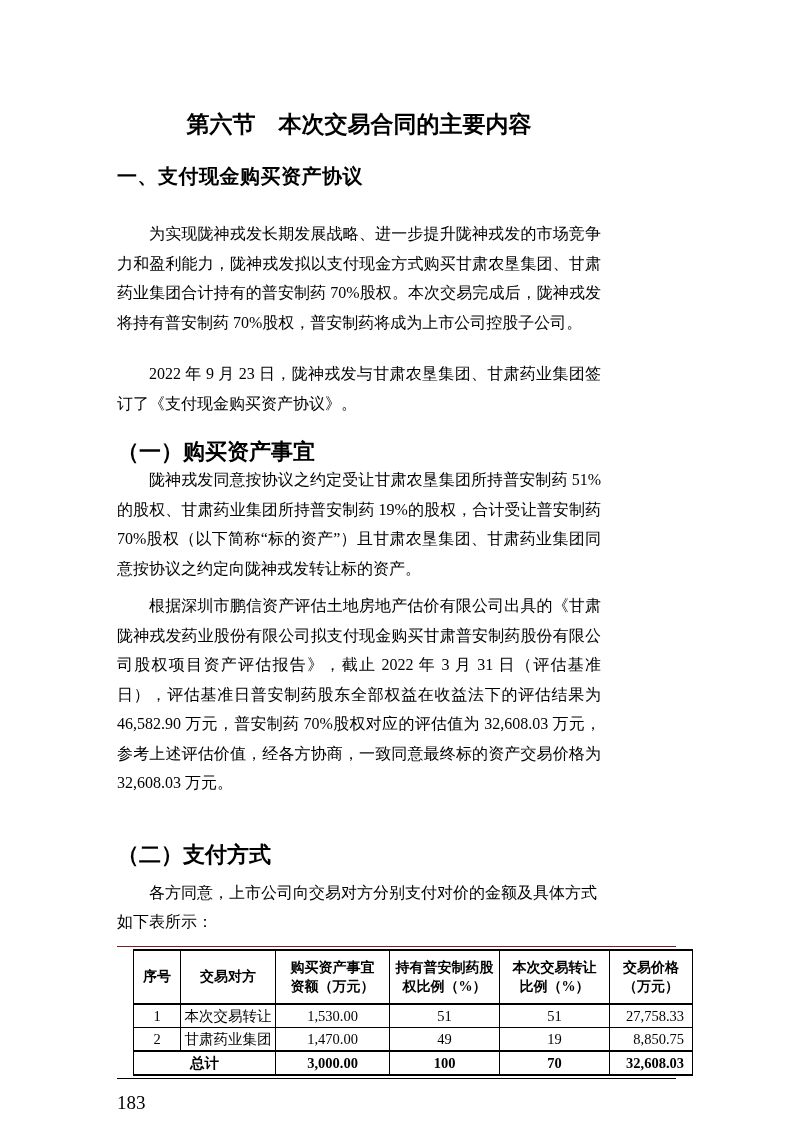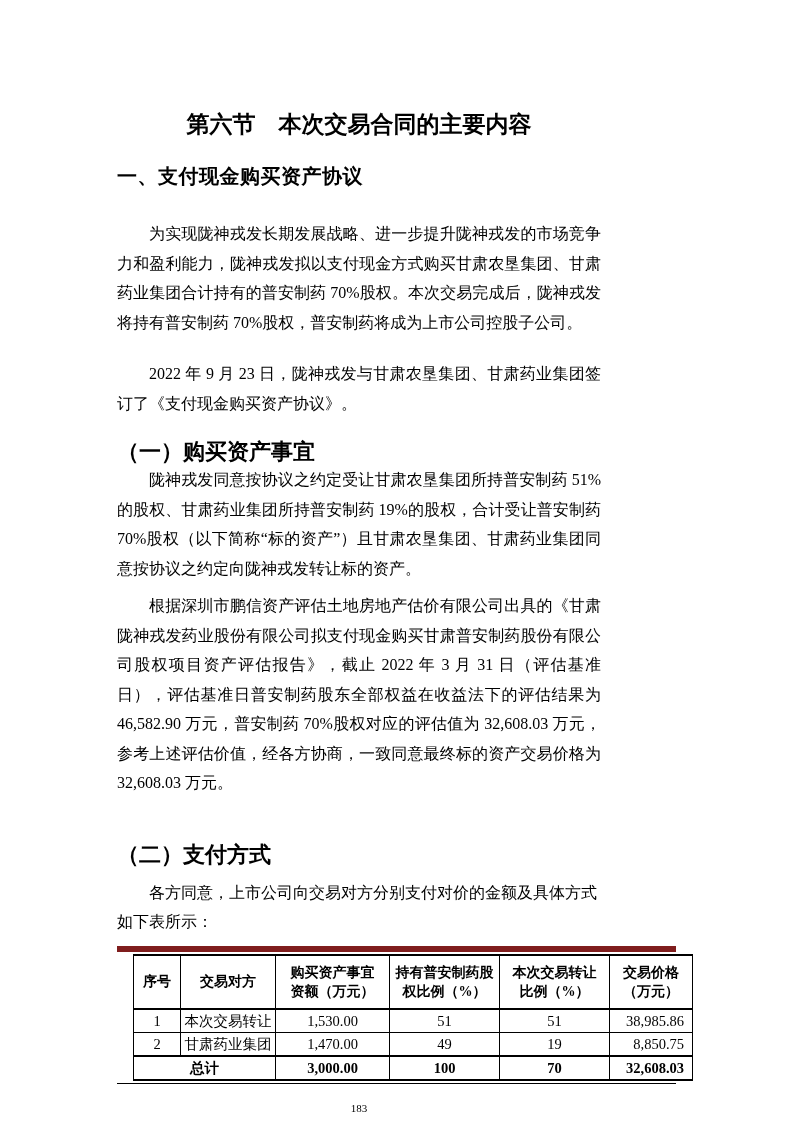--- a/index.html
+++ b/index.html
@@ -52,21 +52,21 @@
   }
   .p1 { margin-top: 29px; }
   .p2 { margin-top: 22px; }
   .p3 { }
   .p4 { margin-top: 8px; }
   .p5 { margin-top: 10px; text-align: left; }
   
   .table-wrap {
     margin-top: 9px;
     width: 559px;
-    border-top: 6px solid #7f1d1d;
+    border-top: 1px solid #7f1d1d;
     border-bottom: 1px solid #000;
     padding: 2px 16px;
   }
   table.pay-table {
     width: 559px;
     border-collapse: collapse;
     table-layout: fixed;
     border-top: 2px solid #000;
     border-bottom: 2px solid #000;
   }
@@ -91,22 +91,22 @@
   }
   .pay-table tr.header-row th { border-bottom: 2px solid #000; }
   .pay-table tr.total-row td {
     border-top: 2px solid #000;
     font-weight: bold;
     height: 24px;
   }
   .pay-table td.num-right { text-align: right; padding-right: 8px; }
   .page-number {
     margin-top: 15px;
-    text-align: center;
-    font-size: 11px;
+    text-align: left;
+    font-size: 19px;
     line-height: 18px;
   }
 </style>
 </head>
 <body>
 
 <div class="page">
   <div class="content">
 
     <h1 class="doc-title">第六节　本次交易合同的主要内容</h1>
@@ -149,21 +149,21 @@
 比例（%）</th>
             <th>交易价格
 （万元）</th>
           </tr>
           <tr>
             <td>1</td>
             <td>本次交易转让</td>
             <td>1,530.00</td>
             <td>51</td>
             <td>51</td>
-            <td class="num-right">38,985.86</td>
+            <td class="num-right">27,758.33</td>
           </tr>
           <tr>
             <td>2</td>
             <td>甘肃药业集团</td>
             <td>1,470.00</td>
             <td>49</td>
             <td>19</td>
             <td class="num-right">8,850.75</td>
           </tr>
           <tr class="total-row">

